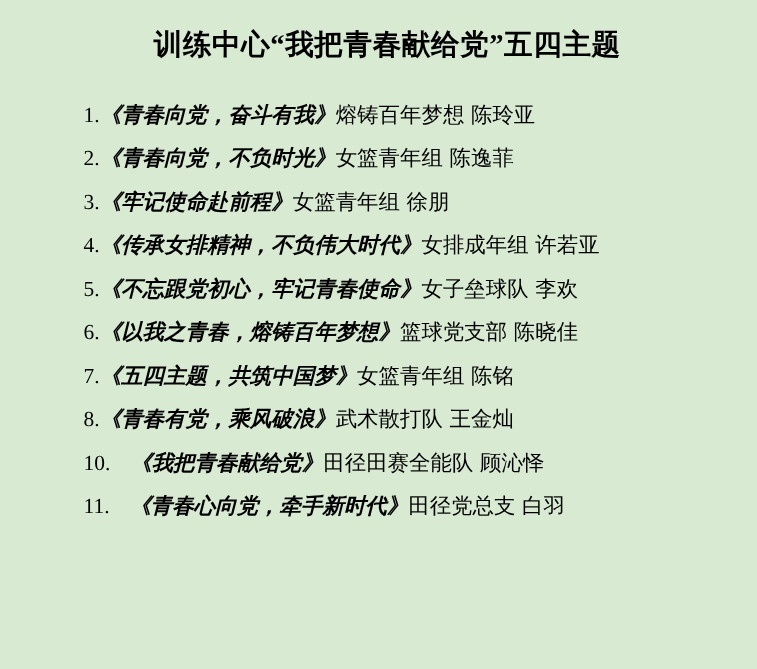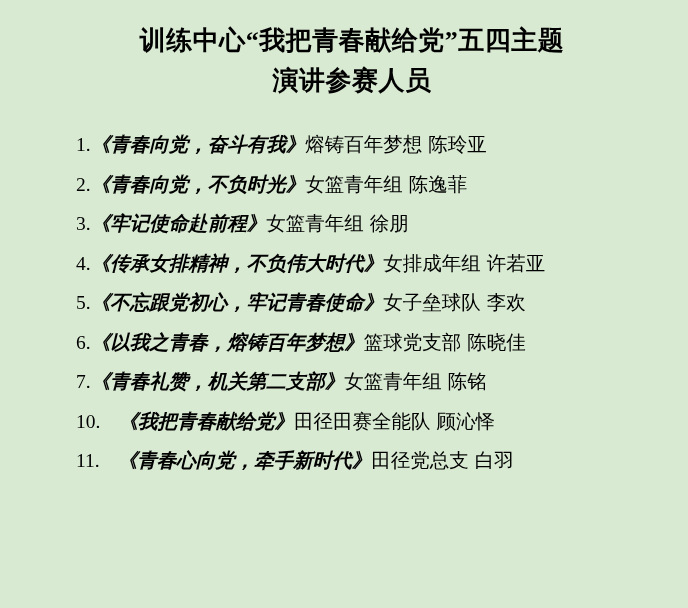--- a/index.html
+++ b/index.html
@@ -68,28 +68,28 @@
     width: 18px;
   }
 </style>
 </head>
 <body>
 
 <div class="page">
 
   <div class="title-block">
     <span class="title-line">训练中心“我把青春献给党”五四主题</span>
-    <span class="title-line second">演讲参赛人员</span>
   </div>
 
   <div class="list" id="list-root">
       <div class="entry"><span class="num">1.</span><span class="speech">《青春向党，奋斗有我》</span><span class="unit">熔铸百年梦想</span><span class="name">陈玲亚</span></div>
       <div class="entry"><span class="num">2.</span><span class="speech">《青春向党，不负时光》</span><span class="unit">女篮青年组</span><span class="name">陈逸菲</span></div>
       <div class="entry"><span class="num">3.</span><span class="speech">《牢记使命赴前程》</span><span class="unit">女篮青年组</span><span class="name">徐朋</span></div>
       <div class="entry"><span class="num">4.</span><span class="speech">《传承女排精神，不负伟大时代》</span><span class="unit">女排成年组</span><span class="name">许若亚</span></div>
       <div class="entry"><span class="num">5.</span><span class="speech">《不忘跟党初心，牢记青春使命》</span><span class="unit">女子垒球队</span><span class="name">李欢</span></div>
       <div class="entry"><span class="num">6.</span><span class="speech">《以我之青春，熔铸百年梦想》</span><span class="unit">篮球党支部</span><span class="name">陈晓佳</span></div>
-      <div class="entry"><span class="num">7.</span><span class="speech">《青春礼赞，机关第二支部》</span><span class="unit">女篮青年组</span><span class="name">陈铭</span></div>
+      <div class="entry"><span class="num">7.</span><span class="speech">《五四主题，共筑中国梦》</span><span class="unit">女篮青年组</span><span class="name">陈铭</span></div>
+      <div class="entry"><span class="num">8.</span><span class="speech">《青春有党，乘风破浪》</span><span class="unit">武术散打队</span><span class="name">王金灿</span></div>
       <div class="entry"><span class="num">10.</span><span class="wide-gap"></span><span class="speech">《我把青春献给党》</span><span class="unit">田径田赛全能队</span><span class="name">顾沁怿</span></div>
       <div class="entry"><span class="num">11.</span><span class="wide-gap"></span><span class="speech">《青春心向党，牵手新时代》</span><span class="unit">田径党总支</span><span class="name">白羽</span></div>
     </div>
 
 </div>
 
 </body></html>

